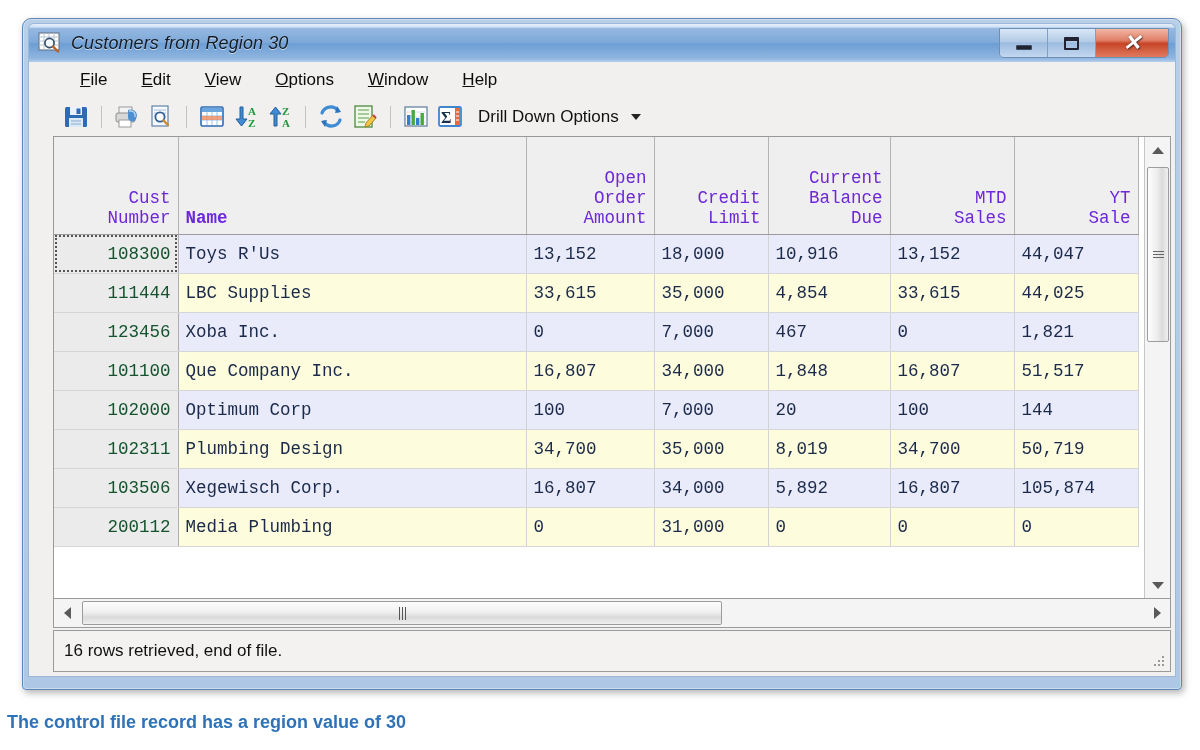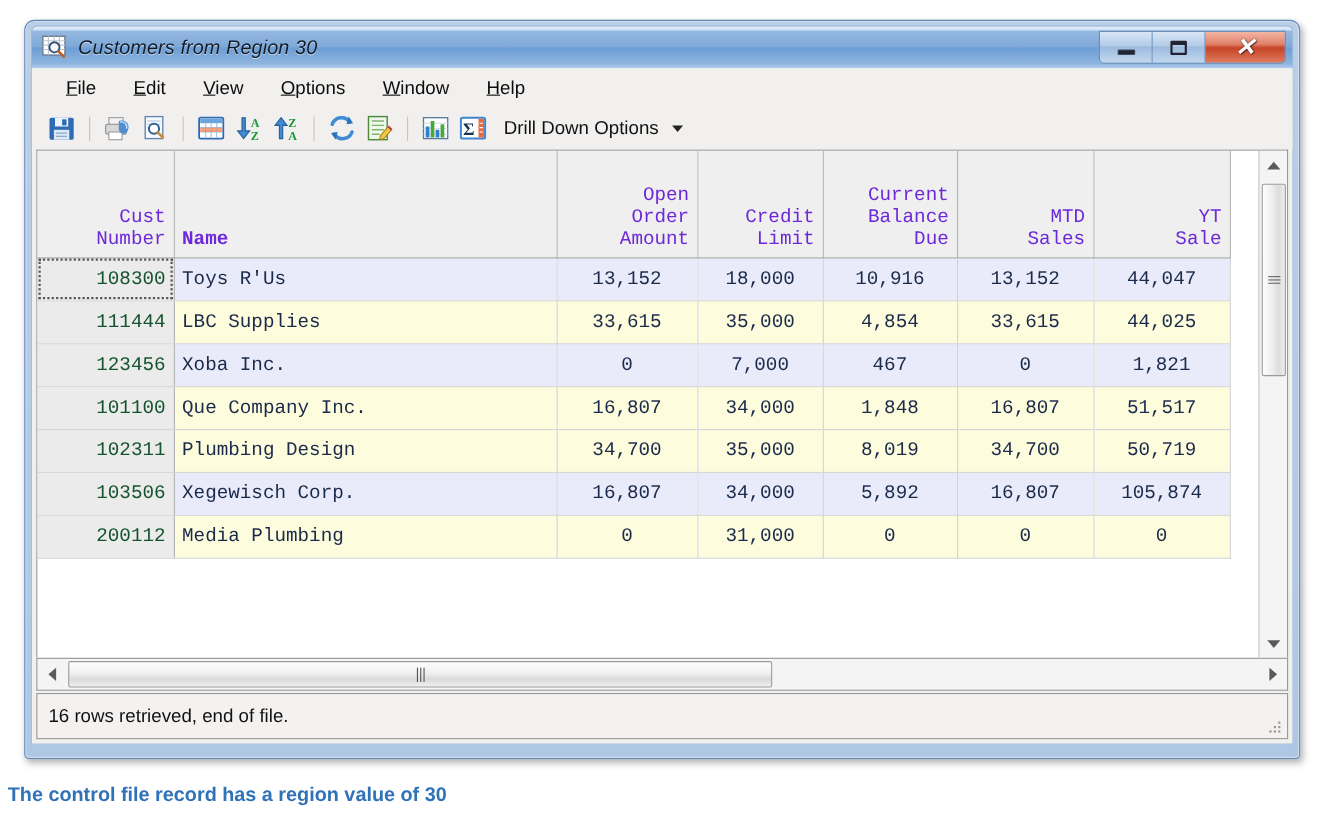--- a/index.html
+++ b/index.html
@@ -90,21 +90,21 @@
     text-shadow: 1px 1px 1px rgba(0,0,0,.45), 0 0 2px rgba(0,0,0,.5);
     line-height: 1;
   }
 
   
   #client {
     background: #f1f0ef;
     border: 1px solid #9ab8d9;
     border-top: none;
     height: calc(100% - 46px);
-    display: flex; flex-direction: column;
+    display: flex; flex-direction: column; padding-left: 20px;
   }
 
   
   #menubar {
     height: 36px;
     display: flex; align-items: center;
     padding-left: 14px;
     background: #f1f0ef;
     flex: none;
   }
@@ -180,21 +180,21 @@
     line-height: 1.16;
     white-space: pre;
     overflow: hidden;
   }
   table.grid th.left { text-align: left; font-weight: bold; }
   table.grid td {
     border-right: 1px solid #d3d3d3;
     border-bottom: 1px solid #d6d6d6;
     padding: 5px 7px 5px 7px;
     height: 39px;
-    text-align: center;
+    text-align: left;
     color: #1b2a4a;
     white-space: nowrap;
     overflow: hidden;
   }
   table.grid td.name { text-align: left; }
   table.grid td.rowhdr {
     background: #ebebeb !important;
     border-right: 1px solid #aeaeae;
     color: #14532d;
     text-align: right;
@@ -544,20 +544,29 @@
                 </tr>
                 <tr class="even">
                   <td class="rowhdr">101100</td>
                   <td class="name">Que Company Inc.</td>
                   <td>16,807</td>
                   <td>34,000</td>
                   <td>1,848</td>
                   <td>16,807</td>
                   <td>51,517</td>
                 </tr>
+                <tr class="odd">
+                  <td class="rowhdr">102000</td>
+                  <td class="name">Optimum Corp</td>
+                  <td>100</td>
+                  <td>7,000</td>
+                  <td>20</td>
+                  <td>100</td>
+                  <td>144</td>
+                </tr>
                 <tr class="even">
                   <td class="rowhdr">102311</td>
                   <td class="name">Plumbing Design</td>
                   <td>34,700</td>
                   <td>35,000</td>
                   <td>8,019</td>
                   <td>34,700</td>
                   <td>50,719</td>
                 </tr>
                 <tr class="odd">

